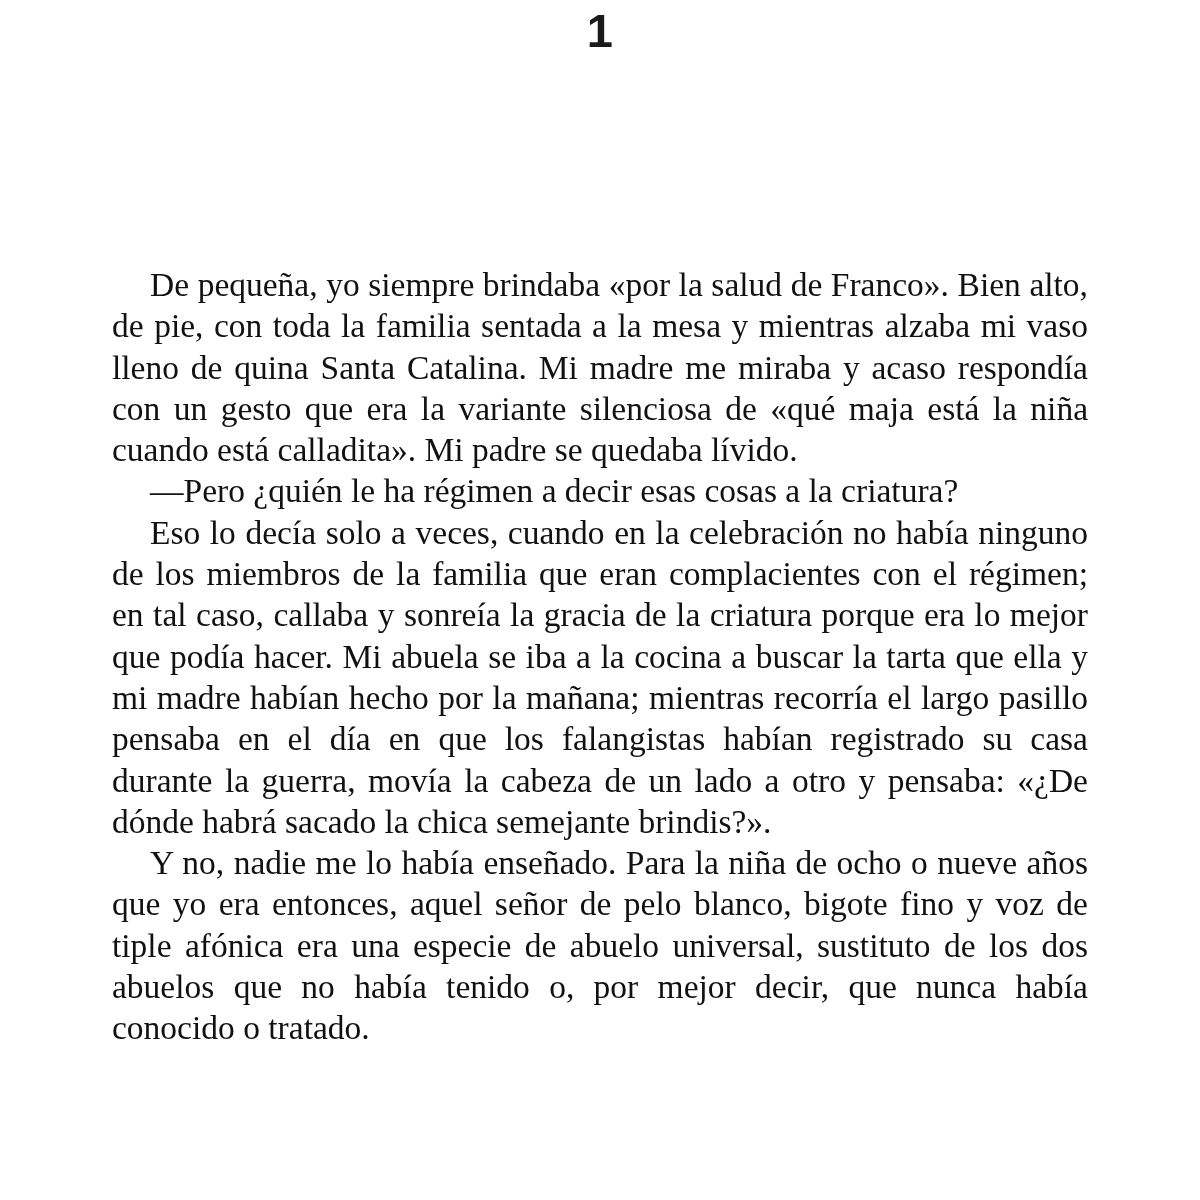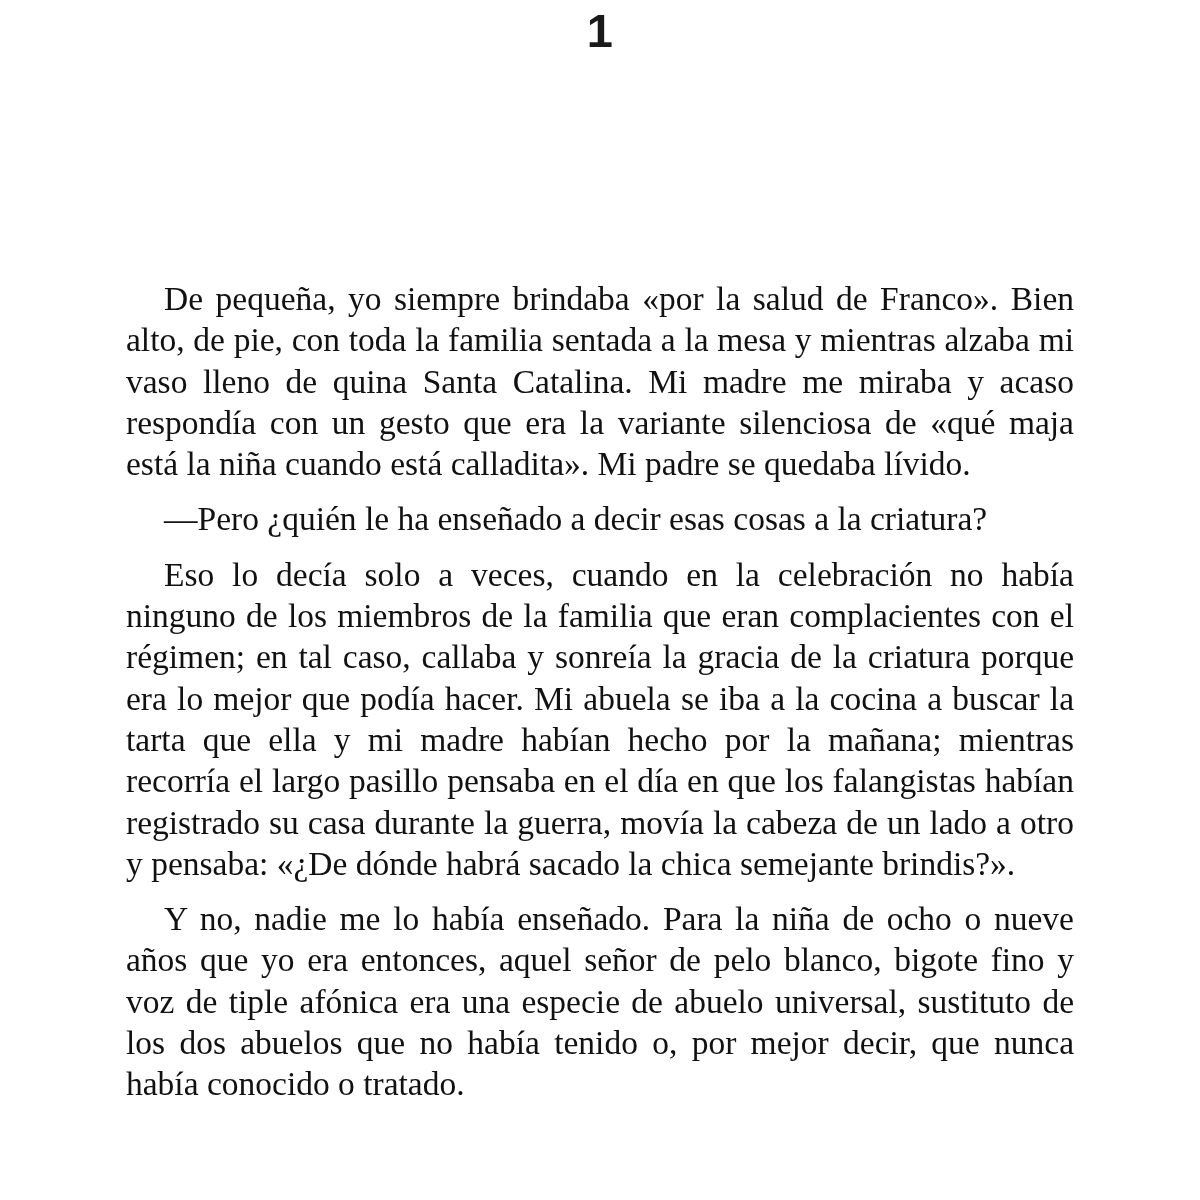--- a/index.html
+++ b/index.html
@@ -43,21 +43,21 @@
     font-family: "Liberation Serif", "DejaVu Serif", serif;
     font-size: 33.5px;
     line-height: 41.3px;
     color: #111111;
     text-align: justify;
     text-justify: inter-word;
     -webkit-font-smoothing: antialiased;
   }
 
   .text-block p {
-    margin: 14px;
+    margin: 0;
     text-indent: 38px;
     text-align: justify;
     hyphens: none;
   }
 
   
   .text-block p.single-line {
     text-align: left;
   }
 
@@ -68,18 +68,18 @@
 </style>
 </head>
 <body>
 
 <div class="page">
 
   <div class="chapter-number">1</div>
 
   <div class="text-block">
     <p>De pequeña, yo siempre brindaba «por la salud de Franco». Bien alto, de pie, con toda la familia sentada a la mesa y mientras alzaba mi vaso lleno de quina Santa Catalina. Mi madre me miraba y acaso respondía con un gesto que era la variante silenciosa de «qué maja está la niña cuando está calladita». Mi padre se quedaba lívido.</p>
-    <p class="single-line">—Pero ¿quién le ha enseñado a decir esas cosas a la criatura?</p>
+    <p class="single-line">—Pero ¿quién le ha régimen a decir esas cosas a la criatura?</p>
     <p>Eso lo decía solo a veces, cuando en la celebración no había ninguno de los miembros de la familia que eran complacientes con el régimen; en tal caso, callaba y sonreía la gracia de la criatura porque era lo mejor que podía hacer. Mi abuela se iba a la cocina a buscar la tarta que ella y mi madre habían hecho por la mañana; mientras recorría el largo pasillo pensaba en el día en que los falangistas habían registrado su casa durante la guerra, movía la cabeza de un lado a otro y pensaba: «¿De dónde habrá sacado la chica semejante brindis?».</p>
     <p>Y no, nadie me lo había enseñado. Para la niña de ocho o nueve años que yo era entonces, aquel señor de pelo blanco, bigote fino y voz de tiple afónica era una especie de abuelo universal, sustituto de los dos abuelos que no había tenido o, por mejor decir, que nunca había conocido o tratado.</p>
   </div>
 
 </div>
 
 </body></html>

